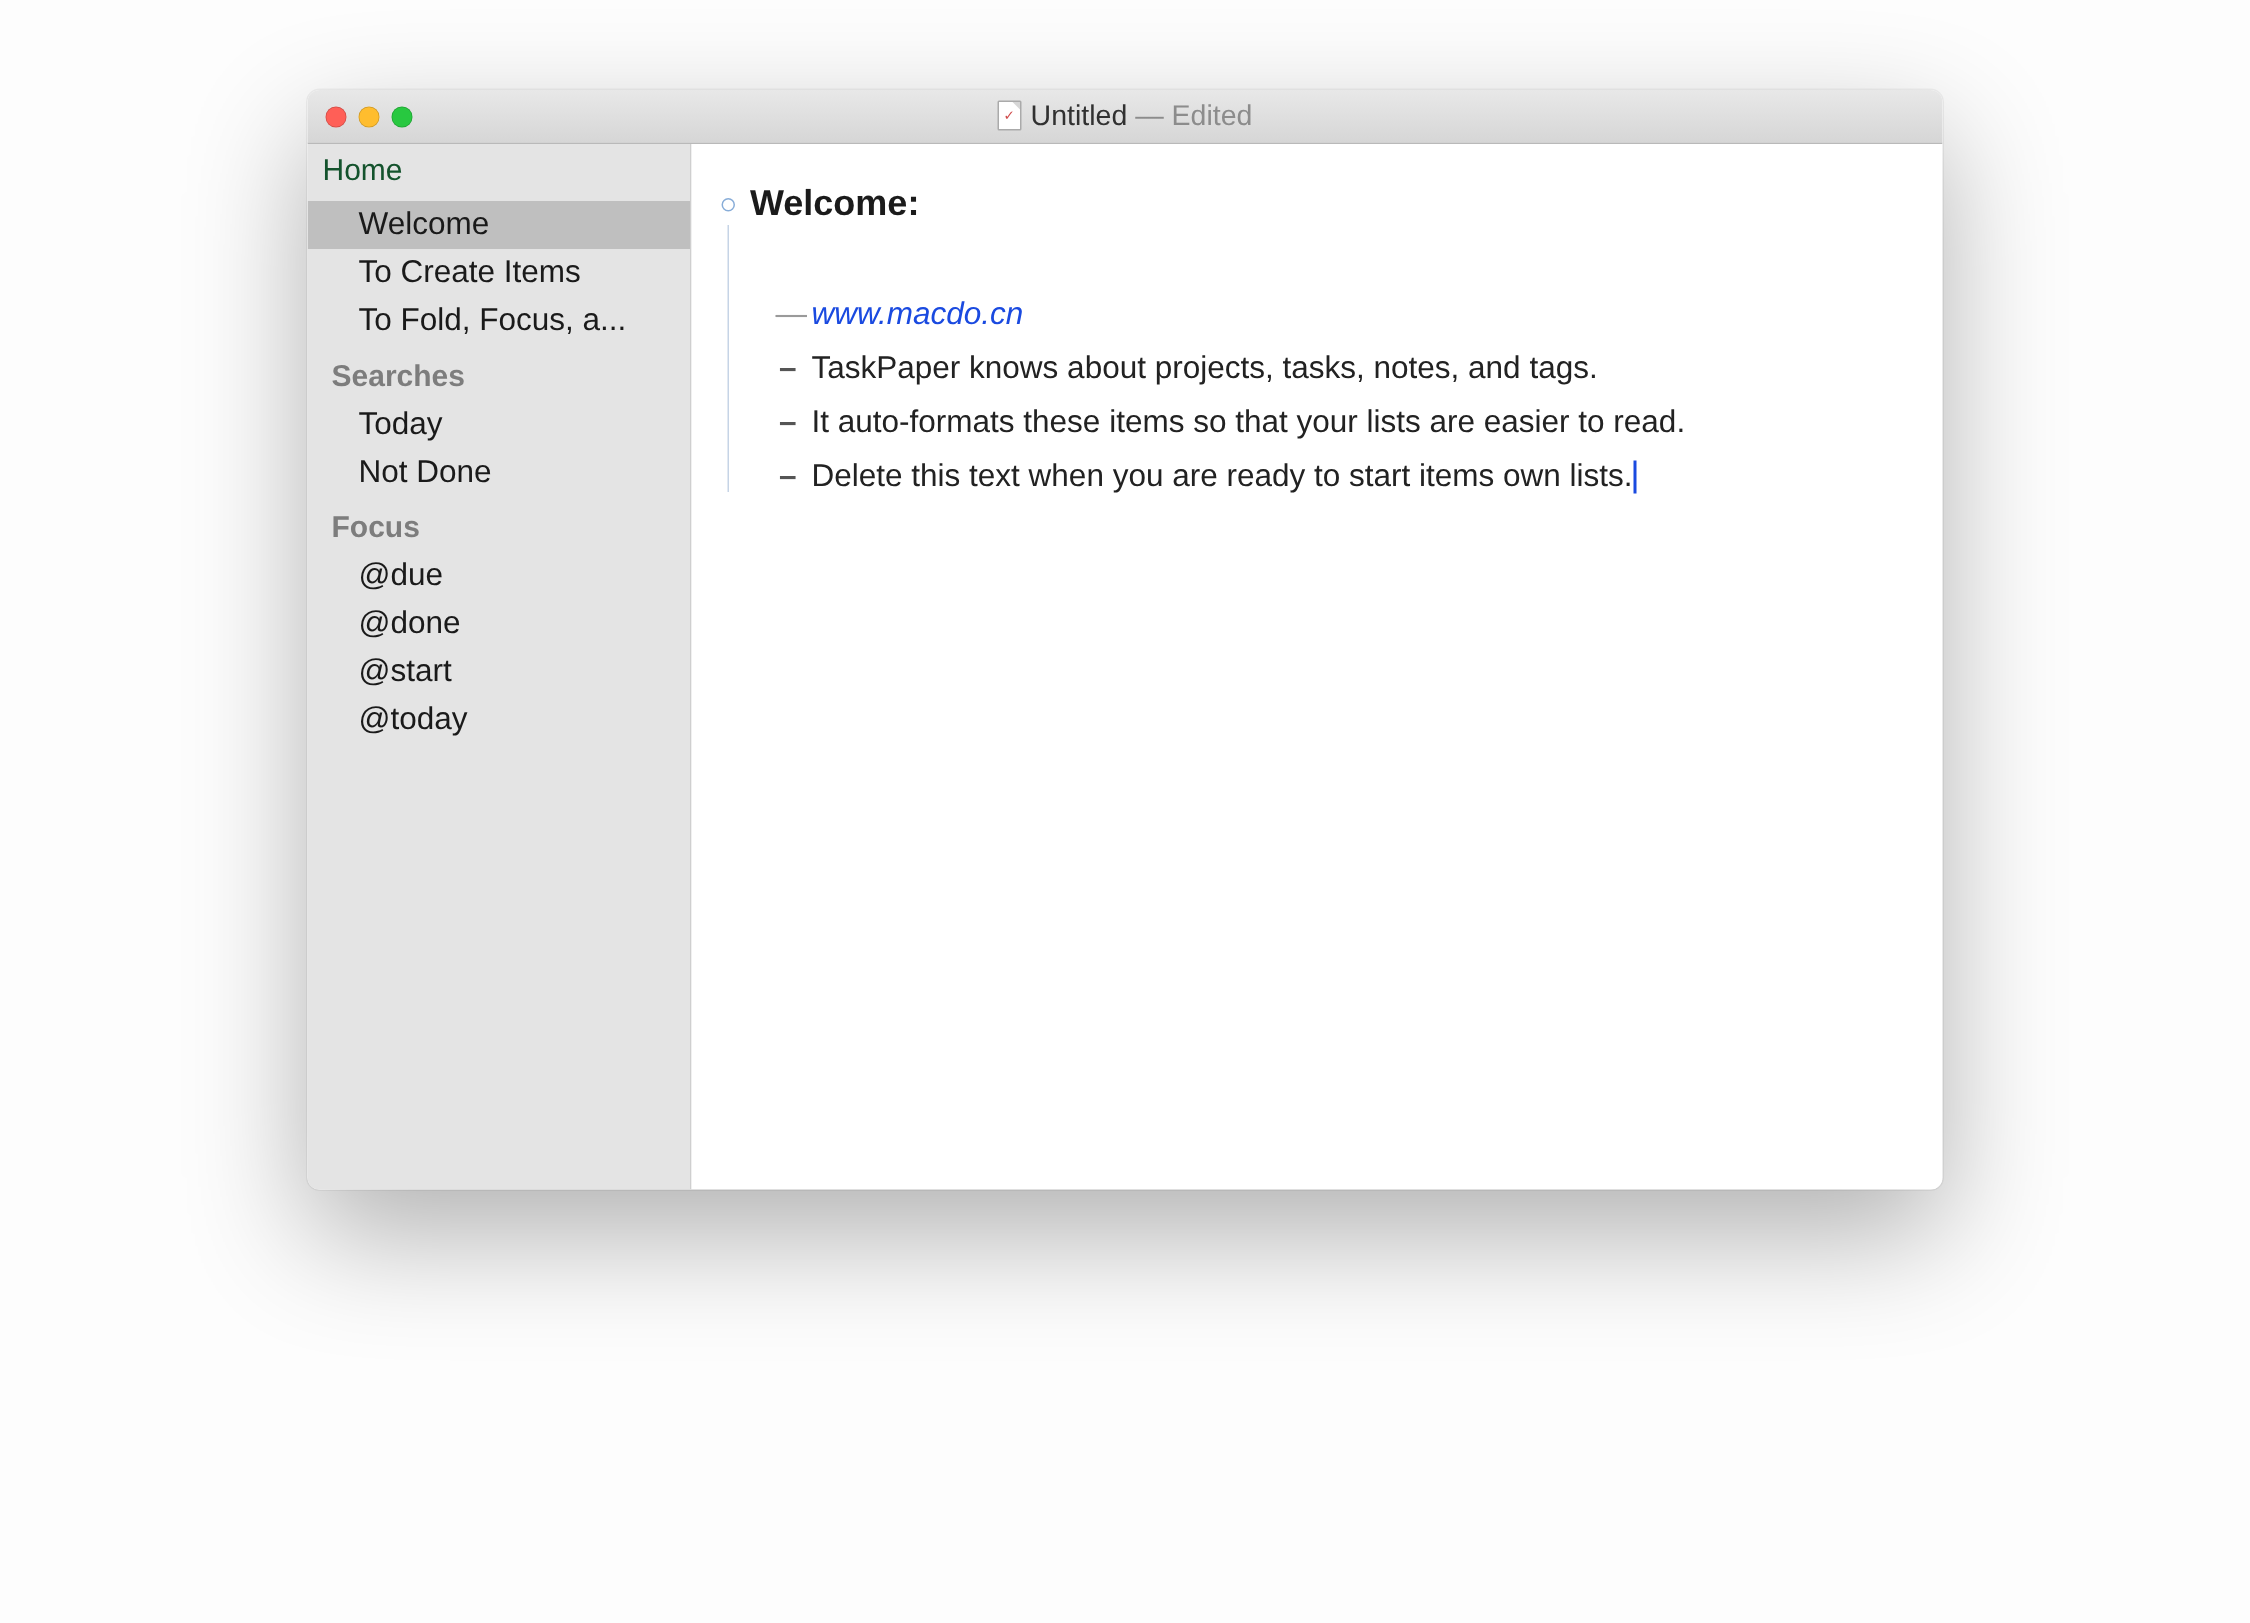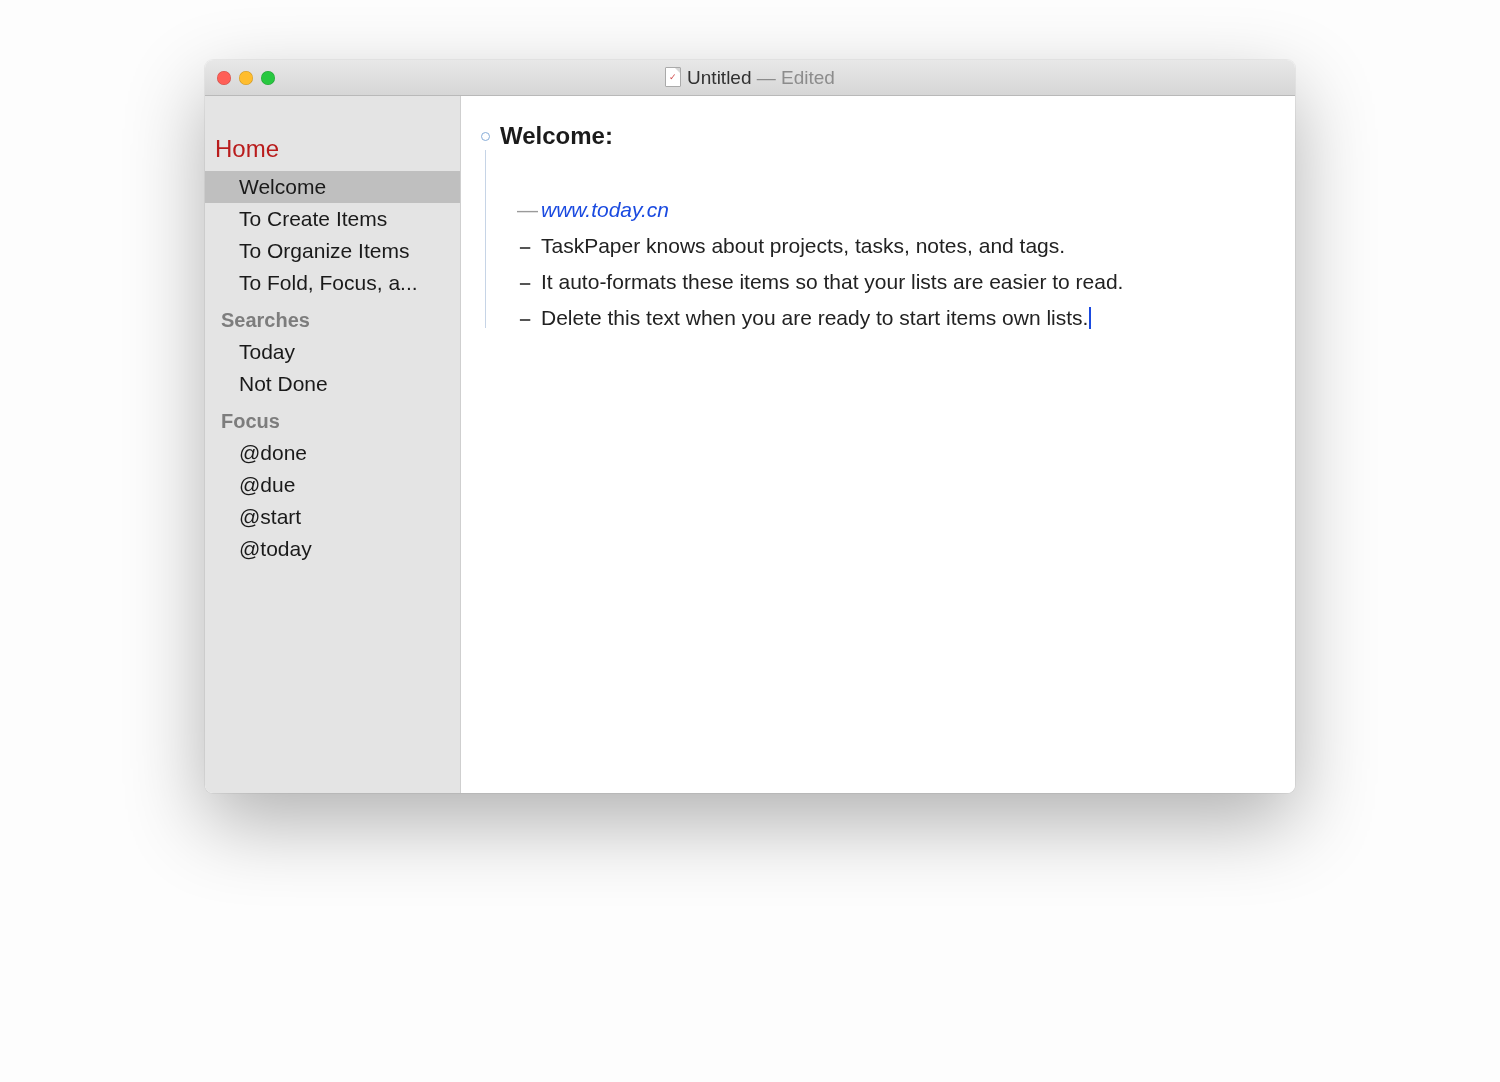--- a/index.html
+++ b/index.html
@@ -94,24 +94,23 @@
       overflow: hidden;
     }
     .sidebar {
       width: 256px;
       background: #e4e4e4;
       border-right: 1px solid #cfcfcf;
       padding-top: 4px;
       overflow: hidden;
     }
     .home {
-      font-size: 24px;
-      color: #b91c1c;
+      font-size: 20px;
+      color: #14532d;
       padding: 3px 10px 8px 10px;
-      margin-top: 32px;
     }
     .section-header {
       font-size: 20px;
       font-weight: 600;
       color: #7d7d7d;
       padding: 10px 10px 4px 16px;
     }
     .sb-item {
       font-size: 21px;
       color: #1a1a1a;
@@ -209,44 +208,43 @@
       </span>
     </div>
   </div>
 
   <div class="body">
     <div class="sidebar">
       <div class="home">Home</div>
 
       <div class="sb-item selected">Welcome</div>
       <div class="sb-item">To Create Items</div>
-      <div class="sb-item">To Organize Items</div>
       <div class="sb-item">To Fold, Focus, a...</div>
 
       <div class="section-header">Searches</div>
       <div class="sb-item">Today</div>
       <div class="sb-item">Not Done</div>
 
       <div class="section-header">Focus</div>
+      <div class="sb-item">@due</div>
       <div class="sb-item">@done</div>
-      <div class="sb-item">@due</div>
       <div class="sb-item">@start</div>
       <div class="sb-item">@today</div>
     </div>
 
     <div class="editor">
       <div class="heading-row">
         <span class="fold-handle"></span>
         <span class="heading">Welcome:</span>
       </div>
       <div class="guide"></div>
       <div class="items">
         <div class="item-row">
           <span class="dash light">—</span>
-          <span class="link">www.today.cn</span>
+          <span class="link">www.macdo.cn</span>
         </div>
         <div class="item-row">
           <span class="dash">–</span>
           <span>TaskPaper knows about projects, tasks, notes, and tags.</span>
         </div>
         <div class="item-row">
           <span class="dash">–</span>
           <span>It auto-formats these items so that your lists are easier to read.</span>
         </div>
         <div class="item-row">

